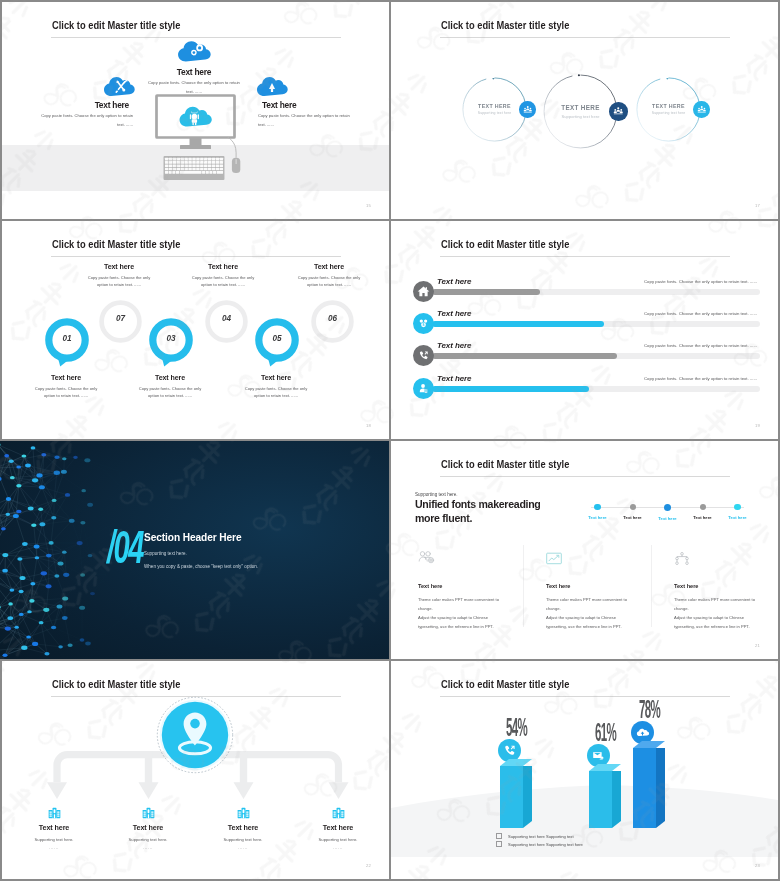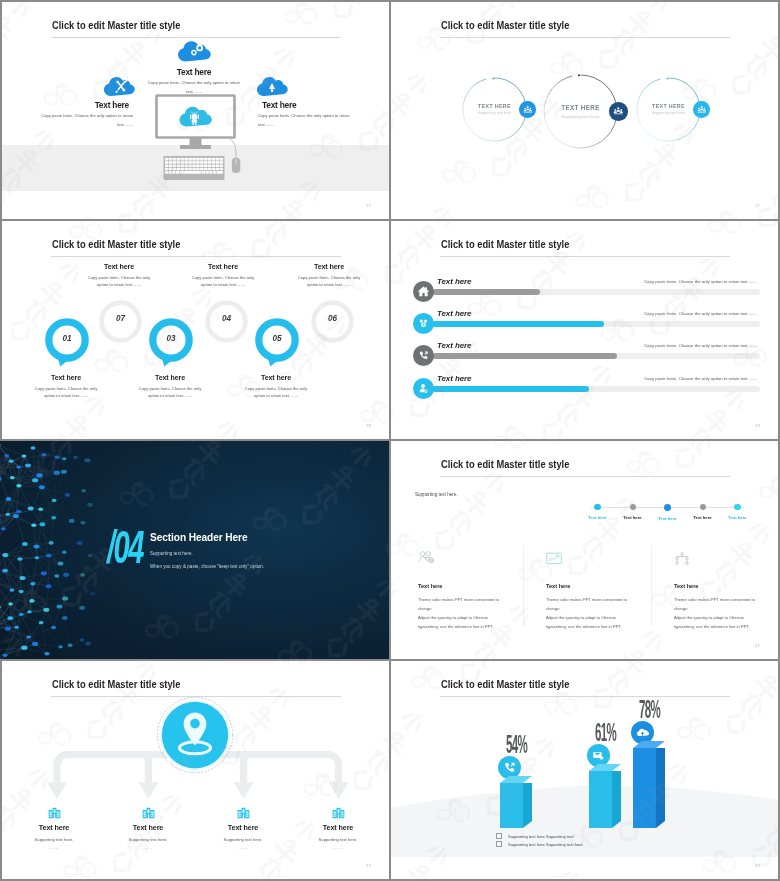--- a/index.html
+++ b/index.html
@@ -74,21 +74,21 @@
   .s4track{position:absolute;left:41px;top:10px;width:328px;height:5.6px;border-radius:3px;background:#eeeeef;}
   .s4fill{height:100%;border-radius:3px;}
   .s4ic{position:absolute;left:22px;top:2px;width:21.4px;height:21.4px;border-radius:50%;display:flex;align-items:center;justify-content:center;}
   .s4h{position:absolute;left:46px;top:-2px;font-size:8px;font-weight:bold;font-style:italic;color:#231f20;letter-spacing:-0.1px;}
   .s4b{position:absolute;right:21px;top:0px;font-size:4.3px;color:#5a5a5c;white-space:nowrap;}
   
   .s5{background:#0a1f30;}
   .s5bg{position:absolute;inset:0;background:radial-gradient(ellipse 120% 115% at 72% 40%, #103550 0%, #0b2235 50%, #061520 100%);}
   .s5net{position:absolute;left:0;top:0;}
   .s5num{position:absolute;left:107px;top:82px;font-size:47px;font-weight:bold;font-style:italic;color:#2ad3f5;letter-spacing:-2.5px;line-height:1;transform:scaleX(0.62);transform-origin:left top;}
-  .s5txt{position:absolute;left:150px;top:90px;}
+  .s5txt{position:absolute;left:144px;top:90px;}
   .s5h{font-size:11.4px;font-weight:bold;color:#ffffff;letter-spacing:-0.1px;transform:scaleX(0.89);transform-origin:left top;}
   .s5s1{font-size:4.5px;color:#cfd9e1;margin-top:8px;letter-spacing:0.05px;}
   .s5s2{font-size:4.5px;color:#cfd9e1;margin-top:8px;letter-spacing:0.05px;}
   
   .s6sup{position:absolute;left:24px;top:51px;font-size:4.6px;color:#4a4a4c;}
   .s6hl{position:absolute;left:24px;top:57px;}
   .s6hl1,.s6hl2{font-size:10.6px;font-weight:bold;color:#231f20;letter-spacing:-0.3px;line-height:1.3;}
   .s6tl{position:absolute;left:192px;top:57px;width:169px;height:34px;display:flex;justify-content:space-between;}
   .s6tlline{position:absolute;left:8px;right:8px;top:9px;height:1px;background:#e2e2e3;}
   .s6step{position:relative;width:29px;display:flex;flex-direction:column;align-items:center;}
@@ -109,21 +109,21 @@
   .s7col{position:absolute;top:144px;width:90px;text-align:center;}
   .s7c1{left:7px;} .s7c2{left:101px;} .s7c3{left:196px;} .s7c4{left:291px;}
   .s7ic{height:13px;}
   .s7h{font-size:7.2px;font-weight:bold;color:#231f20;margin-top:5px;letter-spacing:-0.1px;}
   .s7b{font-size:4.2px;color:#5a5a5c;margin-top:5px;}
   .s7d{font-size:4.2px;color:#9a9a9c;margin-top:3px;letter-spacing:0.5px;}
   
   .s8floor{position:absolute;left:0;top:106px;}
   .s8chart{position:absolute;left:0;top:0;width:387px;height:167px;}
   .s8bar{position:absolute;bottom:0;}
-  .s8b1{left:109px;width:32px;height:52px;}
+  .s8b1{left:109px;width:32px;height:69px;}
   .s8b2{left:153px;width:32px;height:89px;}
   .s8b3{left:198px;width:16px;height:64px;}
   .s8b4{left:242px;width:35px;height:87px;}
   .s8col{position:absolute;left:0;bottom:0;width:32px;height:100%;}
   .s8front{position:absolute;left:0;bottom:0;width:23px;height:calc(100% - 7px);}
   .s8side{position:absolute;right:0;bottom:0;width:9px;height:calc(100% - 7px);clip-path:polygon(0 0,100% -7px,100% calc(100% - 7px),0 100%);}
   .s8top{position:absolute;left:0;top:0;width:32px;height:7px;clip-path:polygon(9px 0,32px 0,23px 7px,0 7px);}
   .s8val{position:absolute;left:-7px;width:47px;text-align:center;top:-44px;font-size:25px;font-weight:bold;color:#58595b;letter-spacing:-1.6px;line-height:1;transform:scaleX(0.46);}
   .s8badge{position:absolute;left:-2px;top:-20px;width:23px;height:23px;border-radius:50%;display:flex;align-items:center;justify-content:center;}
   .s8legend{position:absolute;left:105px;top:172px;}
@@ -957,20 +957,24 @@
     <div class="s5s1">Supporting text here.</div>
     <div class="s5s2">When you copy &amp; paste, choose "keep text only" option.</div>
   </div>
 </div>
 
 <div class="slide s6">
   <div class="ttl">Click to edit Master title style</div>
   <div class="ttlrule"></div>
 
   <div class="s6sup">Supporting text here.</div>
+  <div class="s6hl">
+    <div class="s6hl1">Unified fonts makereading</div>
+    <div class="s6hl2">more fluent.</div>
+  </div>
 
   <div class="s6tl">
     <div class="s6tlline"></div>
     <div class="s6step">
       <span class="s6dot" style="background:#25c0ee;width:6.4px;height:6.4px"></span>
       <span class="s6lbl s6lblA">Text here</span>
     </div>
     <div class="s6step">
       <span class="s6dot" style="background:#9a9a9a;width:6px;height:6px"></span>
       <span class="s6lbl s6lblD">Text here</span>

